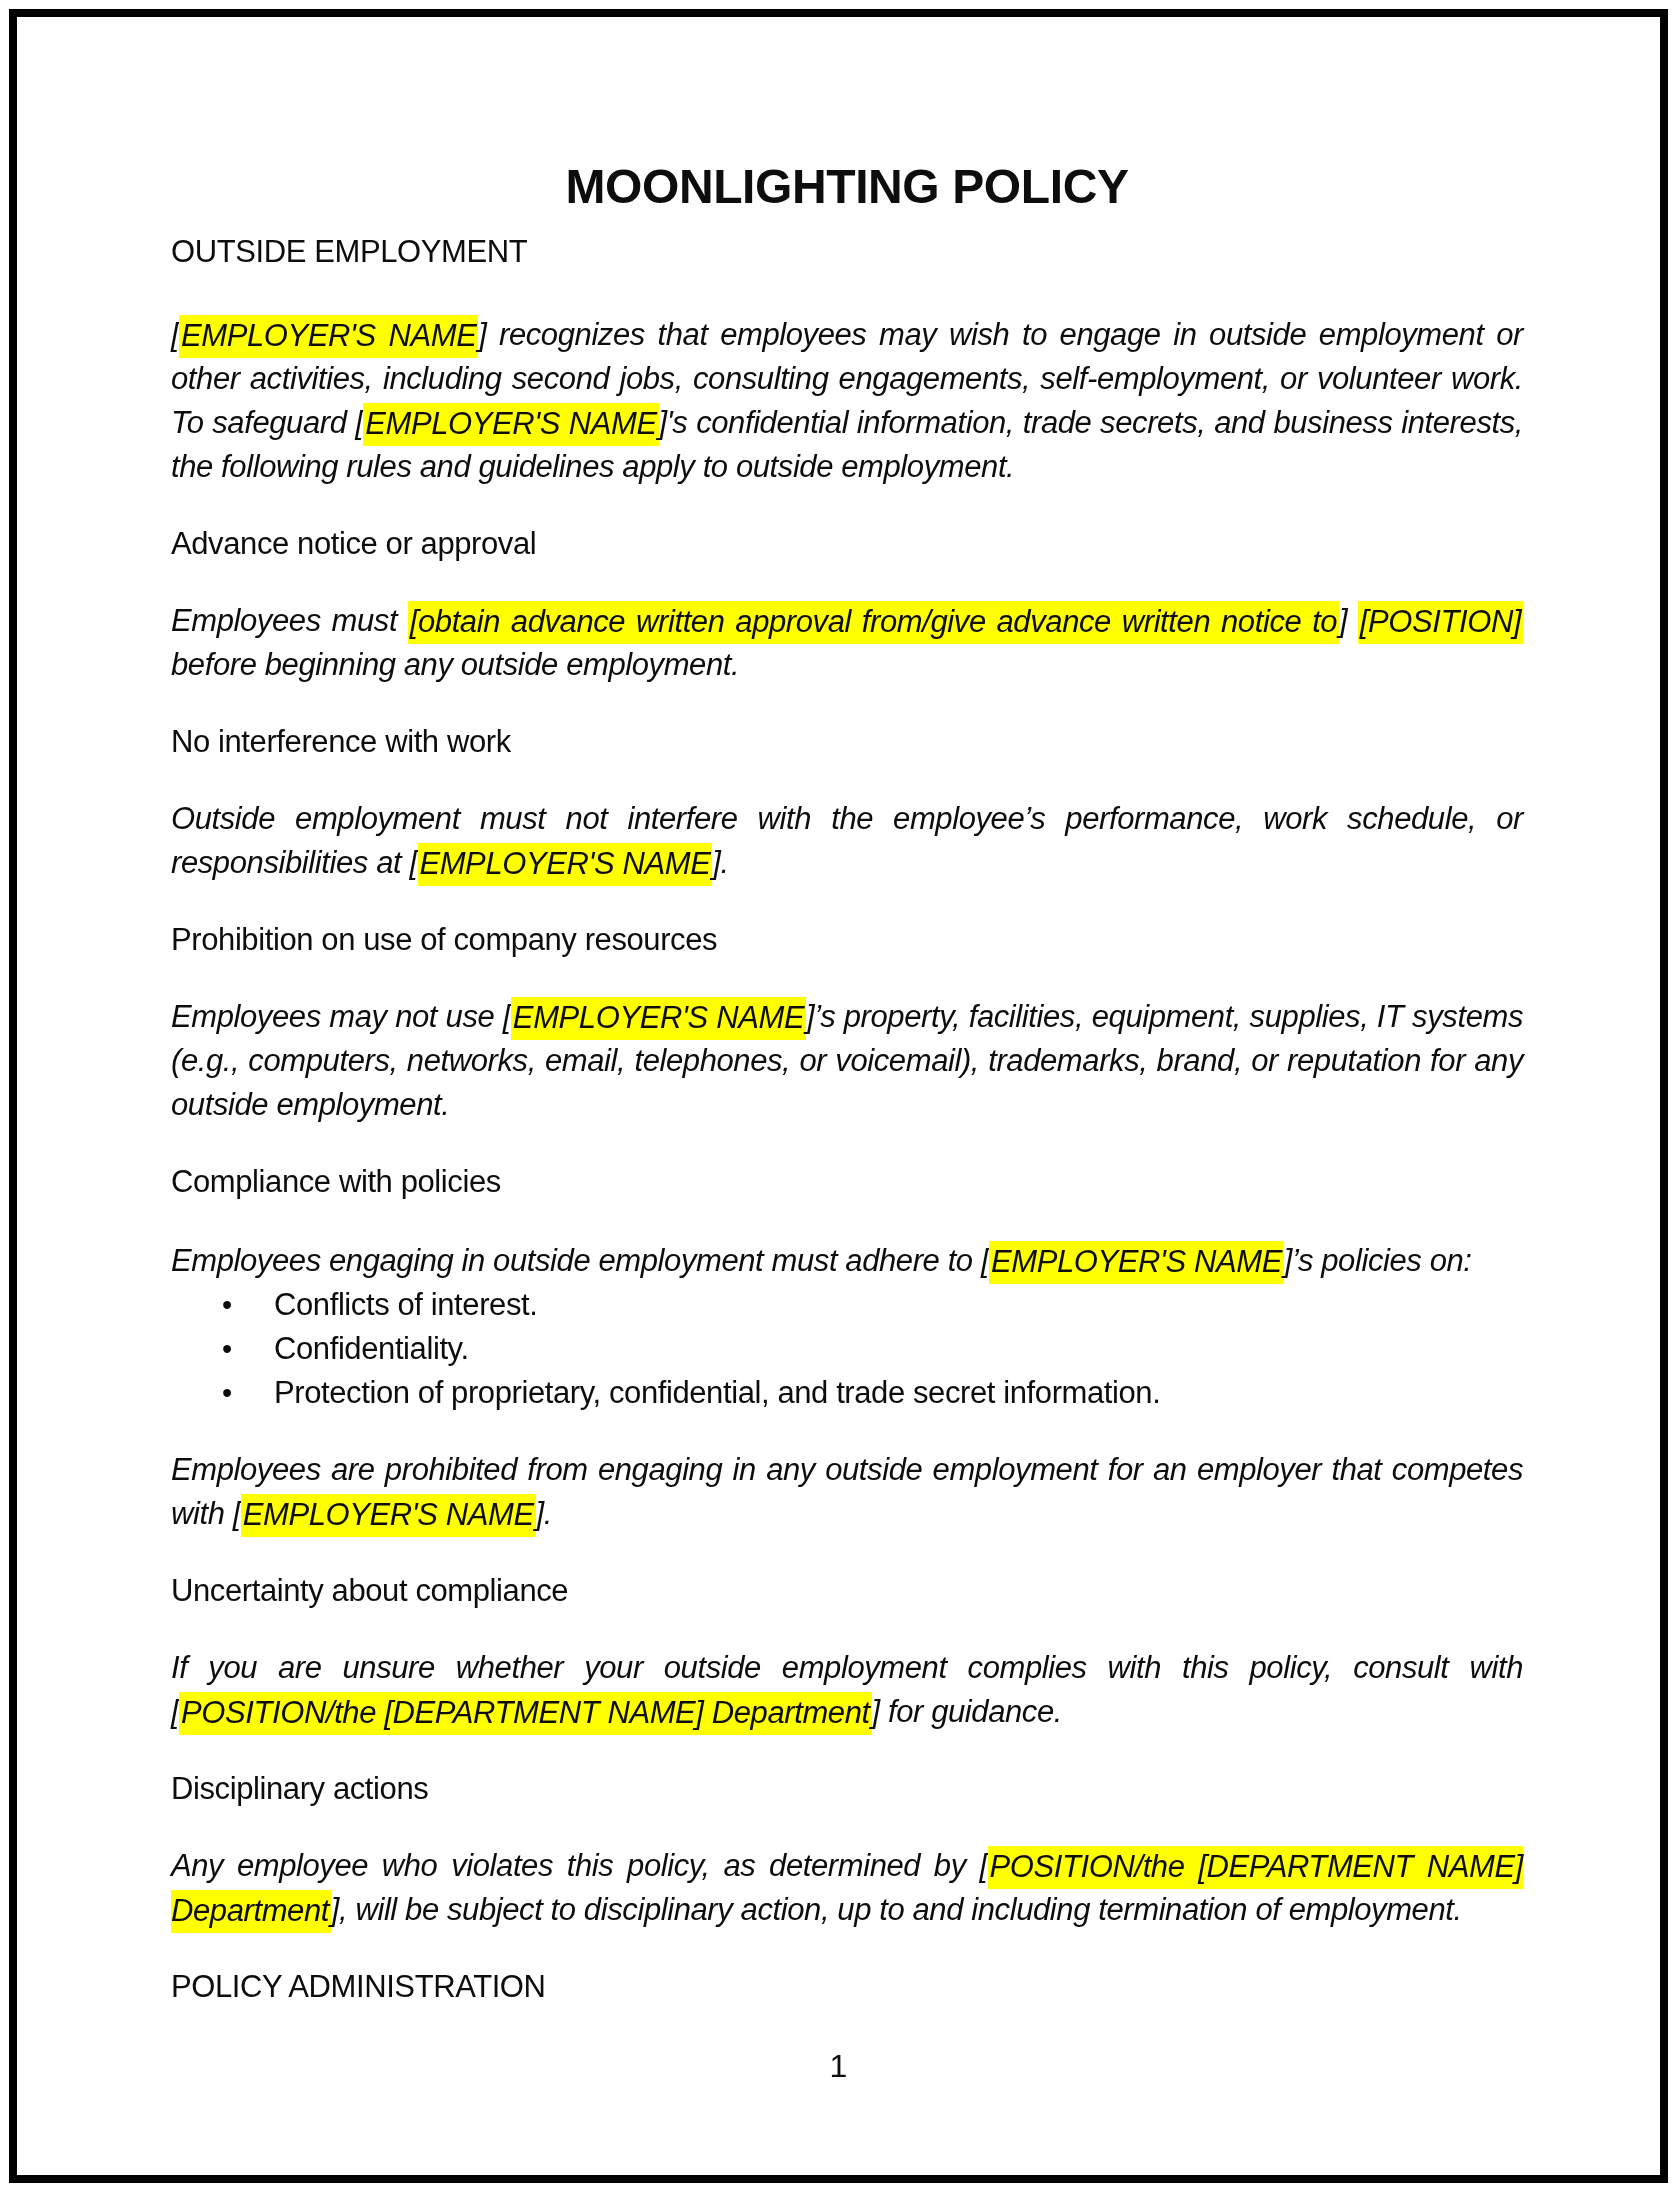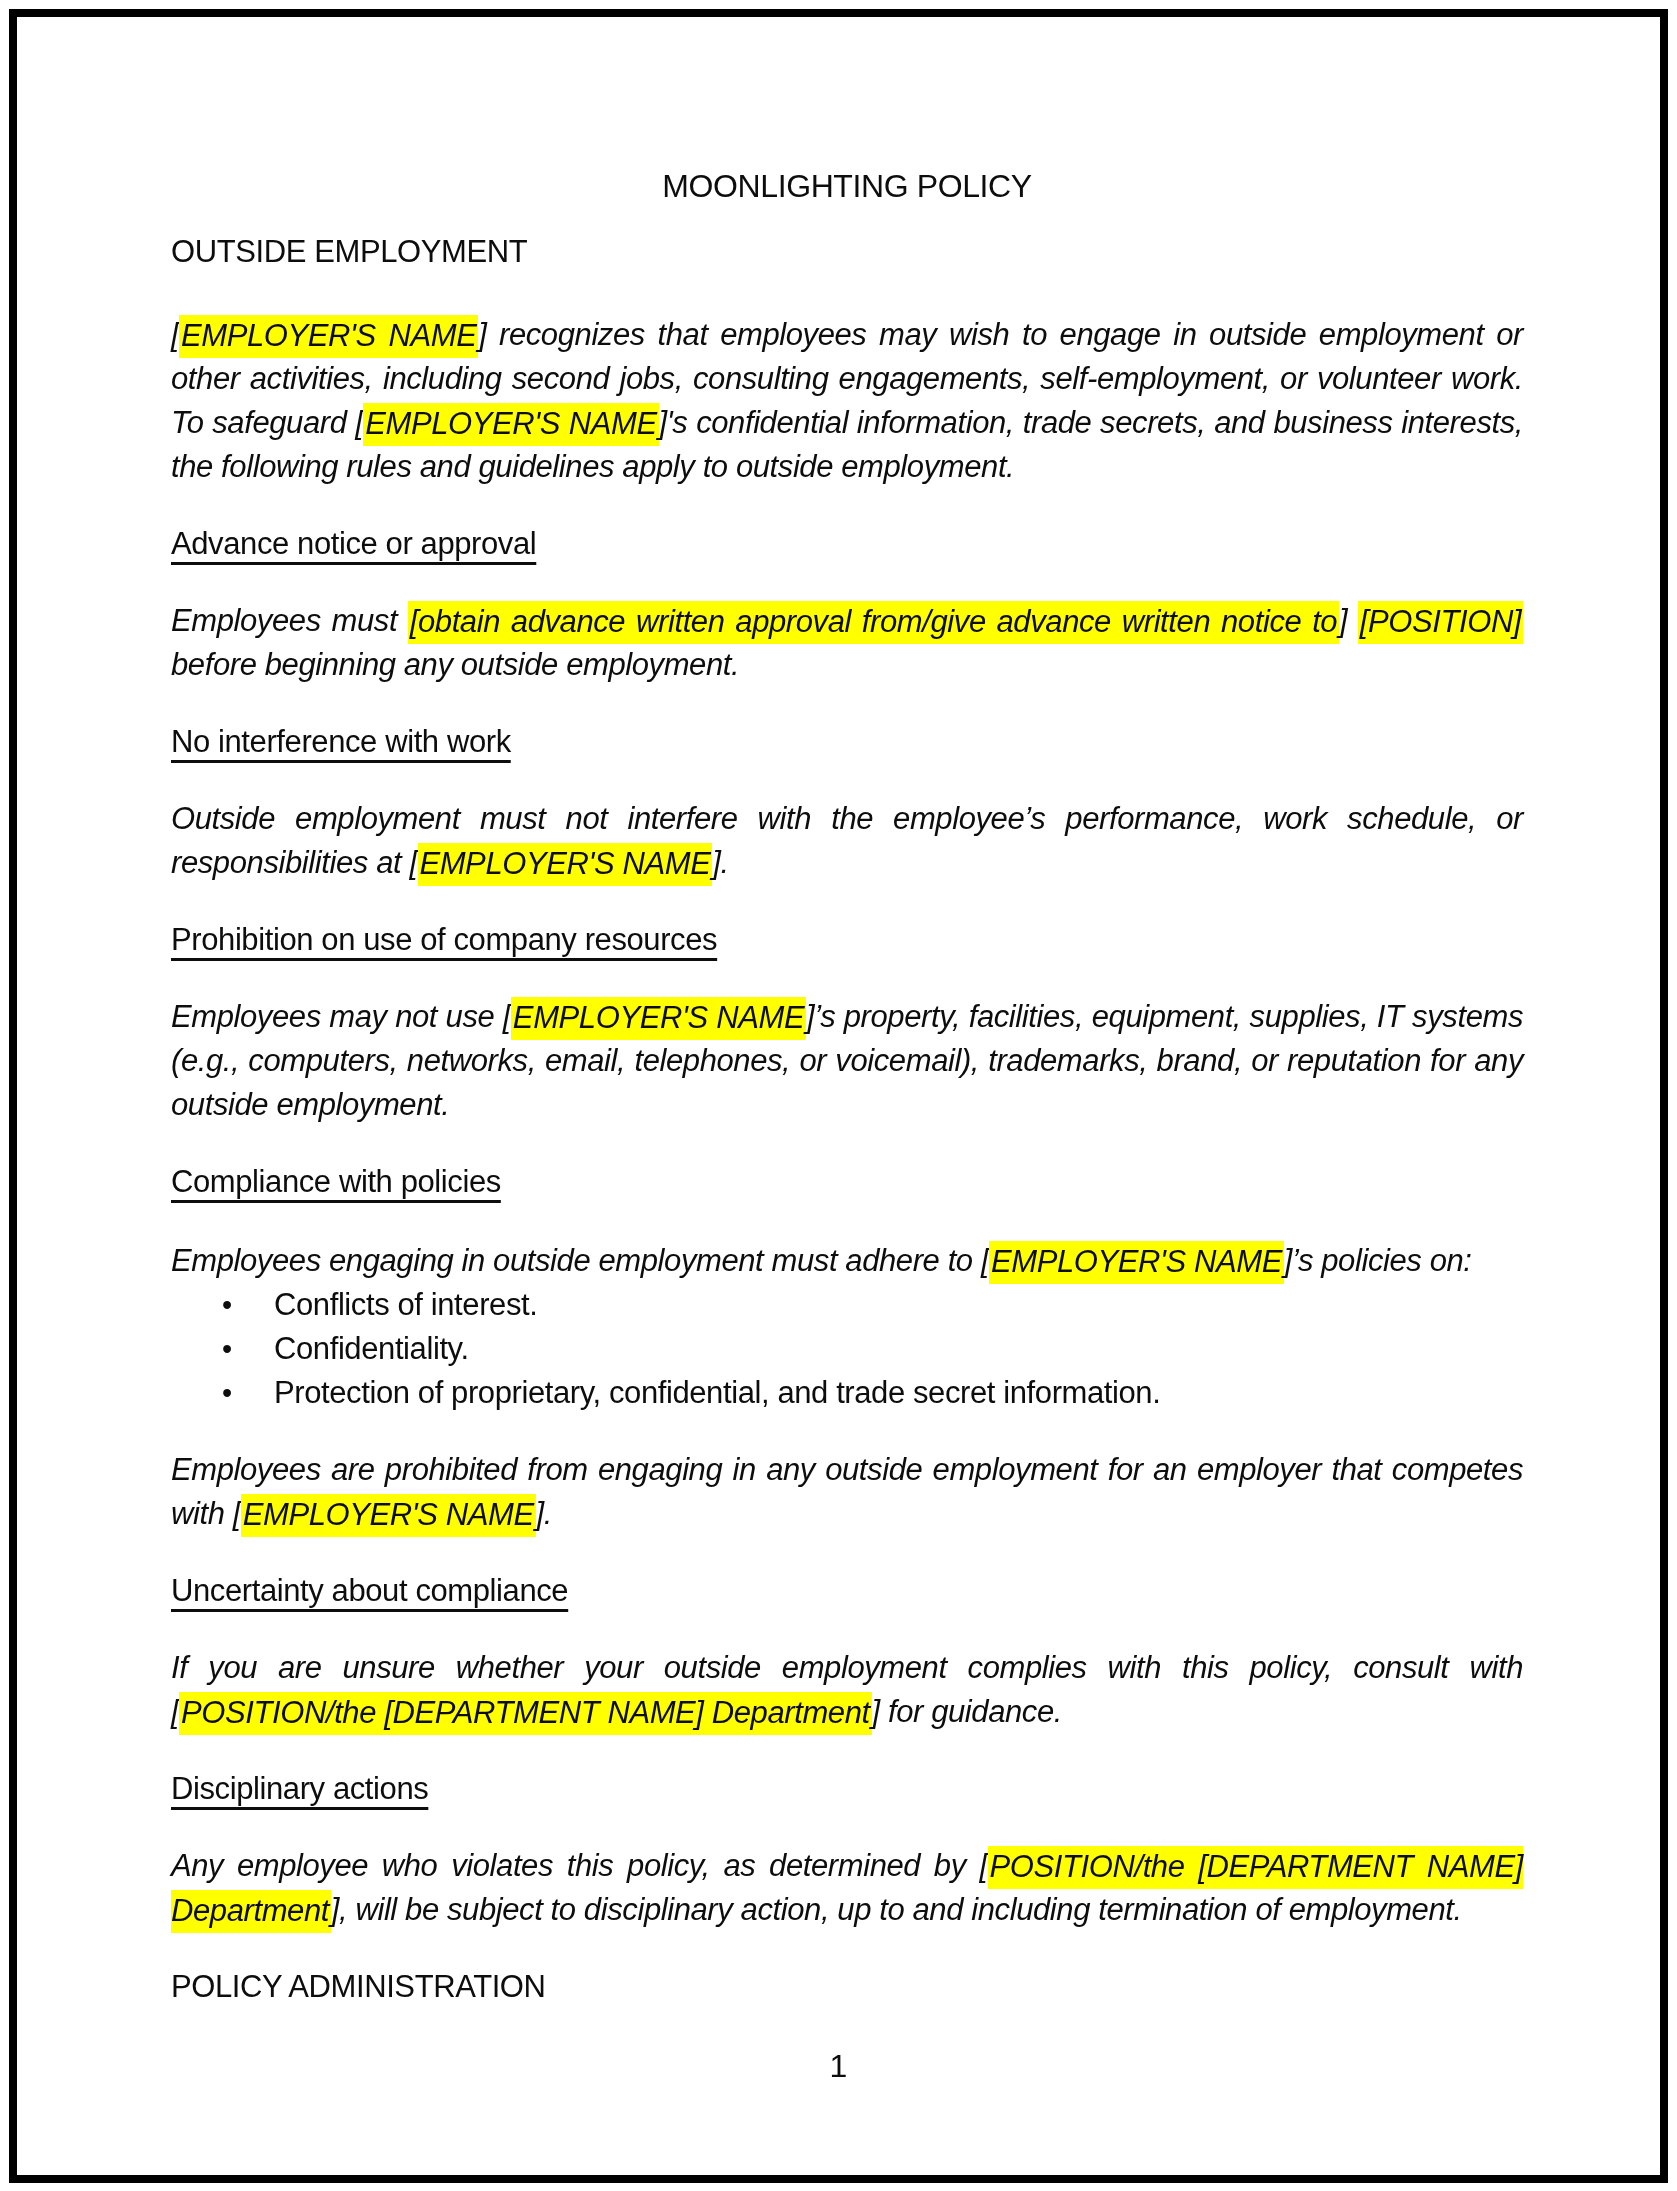--- a/index.html
+++ b/index.html
@@ -19,35 +19,34 @@
   }
   .content {
     position: absolute;
     left: 171px; top: 162px;
     width: 1352px;
     font-size: 31px;
     line-height: 44px;
     letter-spacing: -0.4px;
   }
   .doc-title {
-    font-size: 32px;
+    font-size: 48px;
     line-height: 49px;
-    font-weight: normal;
+    font-weight: bold;
     text-align: center;
     margin: 0 0 19.3px 0;
   }
   .bold-heading {
     font-weight: normal;
     margin: 8px 0 39px 0;
   }
   .section-heading {
     margin: 0 0 33px 0;
   }
   .section-heading .u {
-    text-decoration: underline;
     text-decoration-thickness: 2.6px;
     text-underline-offset: 8px;
     text-align: center;
   }
   .para {
     text-align: justify;
     margin: 0 0 33px 0;
     font-style: italic;
   }
   .para.tight { margin-bottom: 0; margin-top: 35px; }

